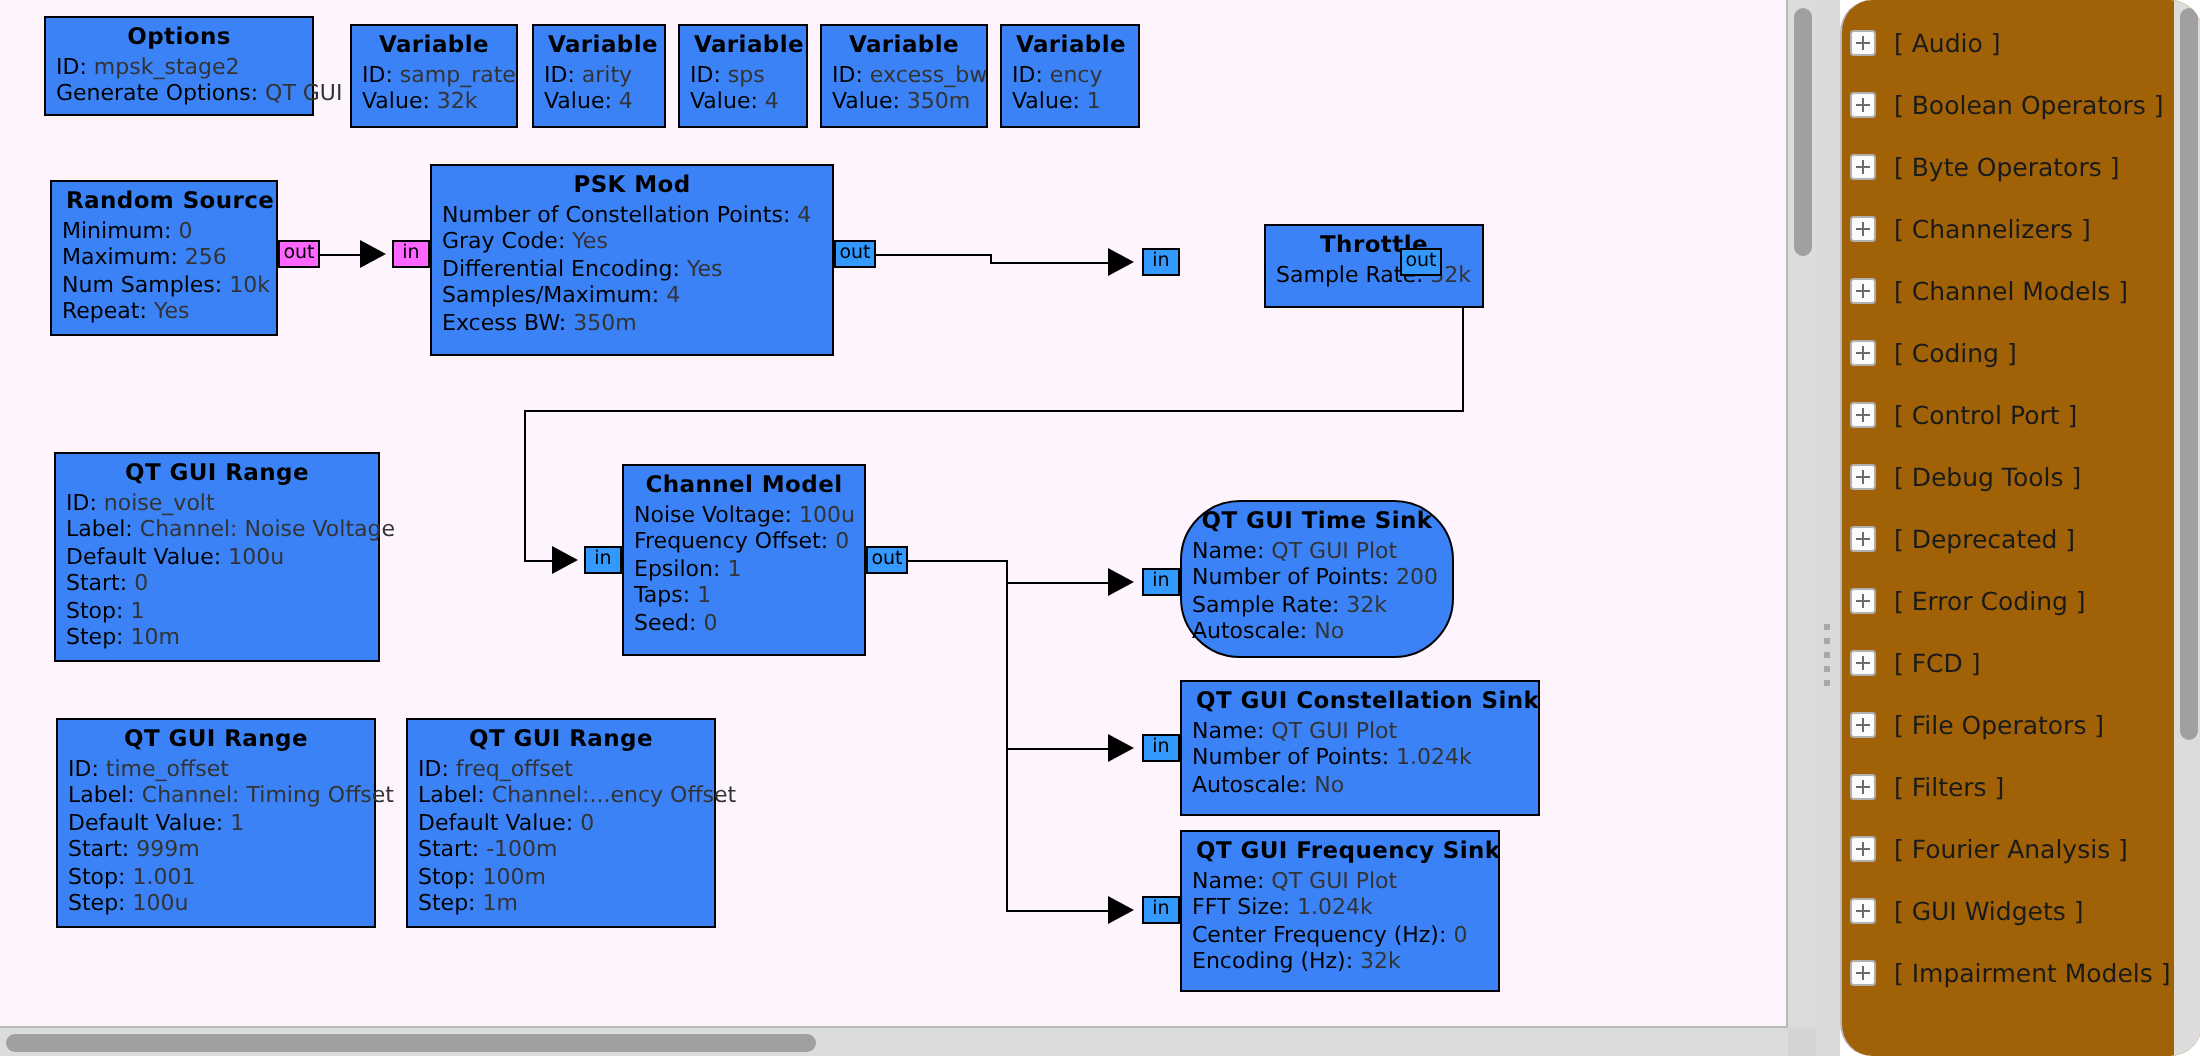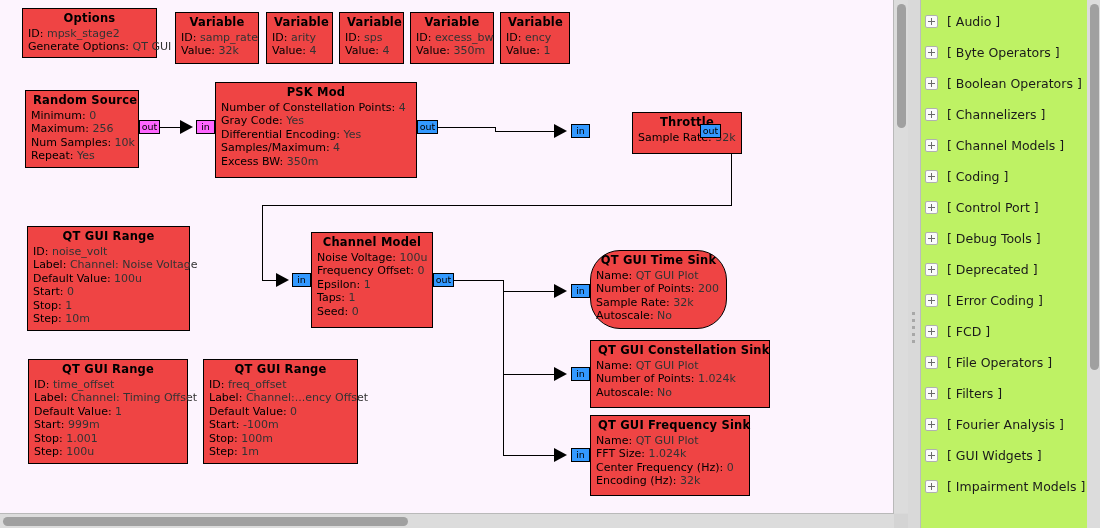--- a/index.html
+++ b/index.html
@@ -71,21 +71,21 @@
     position: absolute;
     left: 894px; top: 514px;
     width: 14px; height: 14px;
     background: #d4d4d4;
   }
 
   
   .block {
     position: absolute;
     box-sizing: border-box;
-    background: #ef4444;
+    background: #3b82f6;
     border: 1px solid #000000;
     padding: 2px 5px 3px 5px;
     font-size: 11px;
     line-height: 13.4px;
     color: #000000;
     white-space: nowrap;
   }
   .block .btitle {
     text-align: center;
     font-weight: bold;
@@ -156,23 +156,24 @@
     width: 3px; height: 3px;
     margin-bottom: 4px;
     background: #a8a8a8;
   }
 
   
   #sidebar {
     position: absolute;
     left: 920px; top: 0;
     width: 180px; height: 528px;
-    background: #bef264;
+    background: #a16207;
     border-left: 1px solid #bcbcbc;
     overflow: hidden;
+    border-radius: 16px;
   }
   #tree {
     position: absolute;
     left: 0; top: 0;
     width: 165px;
     height: 528px;
     padding-top: 6px;
     box-sizing: border-box;
   }
   .tree-row {
@@ -400,25 +401,25 @@
   </div>
 
   <div id="sidebar">
     <div id="tree">
         <div class="tree-row">
           <span class="expander"></span>
           <span class="tree-label">[ Audio ]</span>
         </div>
         <div class="tree-row">
           <span class="expander"></span>
+          <span class="tree-label">[ Boolean Operators ]</span>
+        </div>
+        <div class="tree-row">
+          <span class="expander"></span>
           <span class="tree-label">[ Byte Operators ]</span>
-        </div>
-        <div class="tree-row">
-          <span class="expander"></span>
-          <span class="tree-label">[ Boolean Operators ]</span>
         </div>
         <div class="tree-row">
           <span class="expander"></span>
           <span class="tree-label">[ Channelizers ]</span>
         </div>
         <div class="tree-row">
           <span class="expander"></span>
           <span class="tree-label">[ Channel Models ]</span>
         </div>
         <div class="tree-row">

